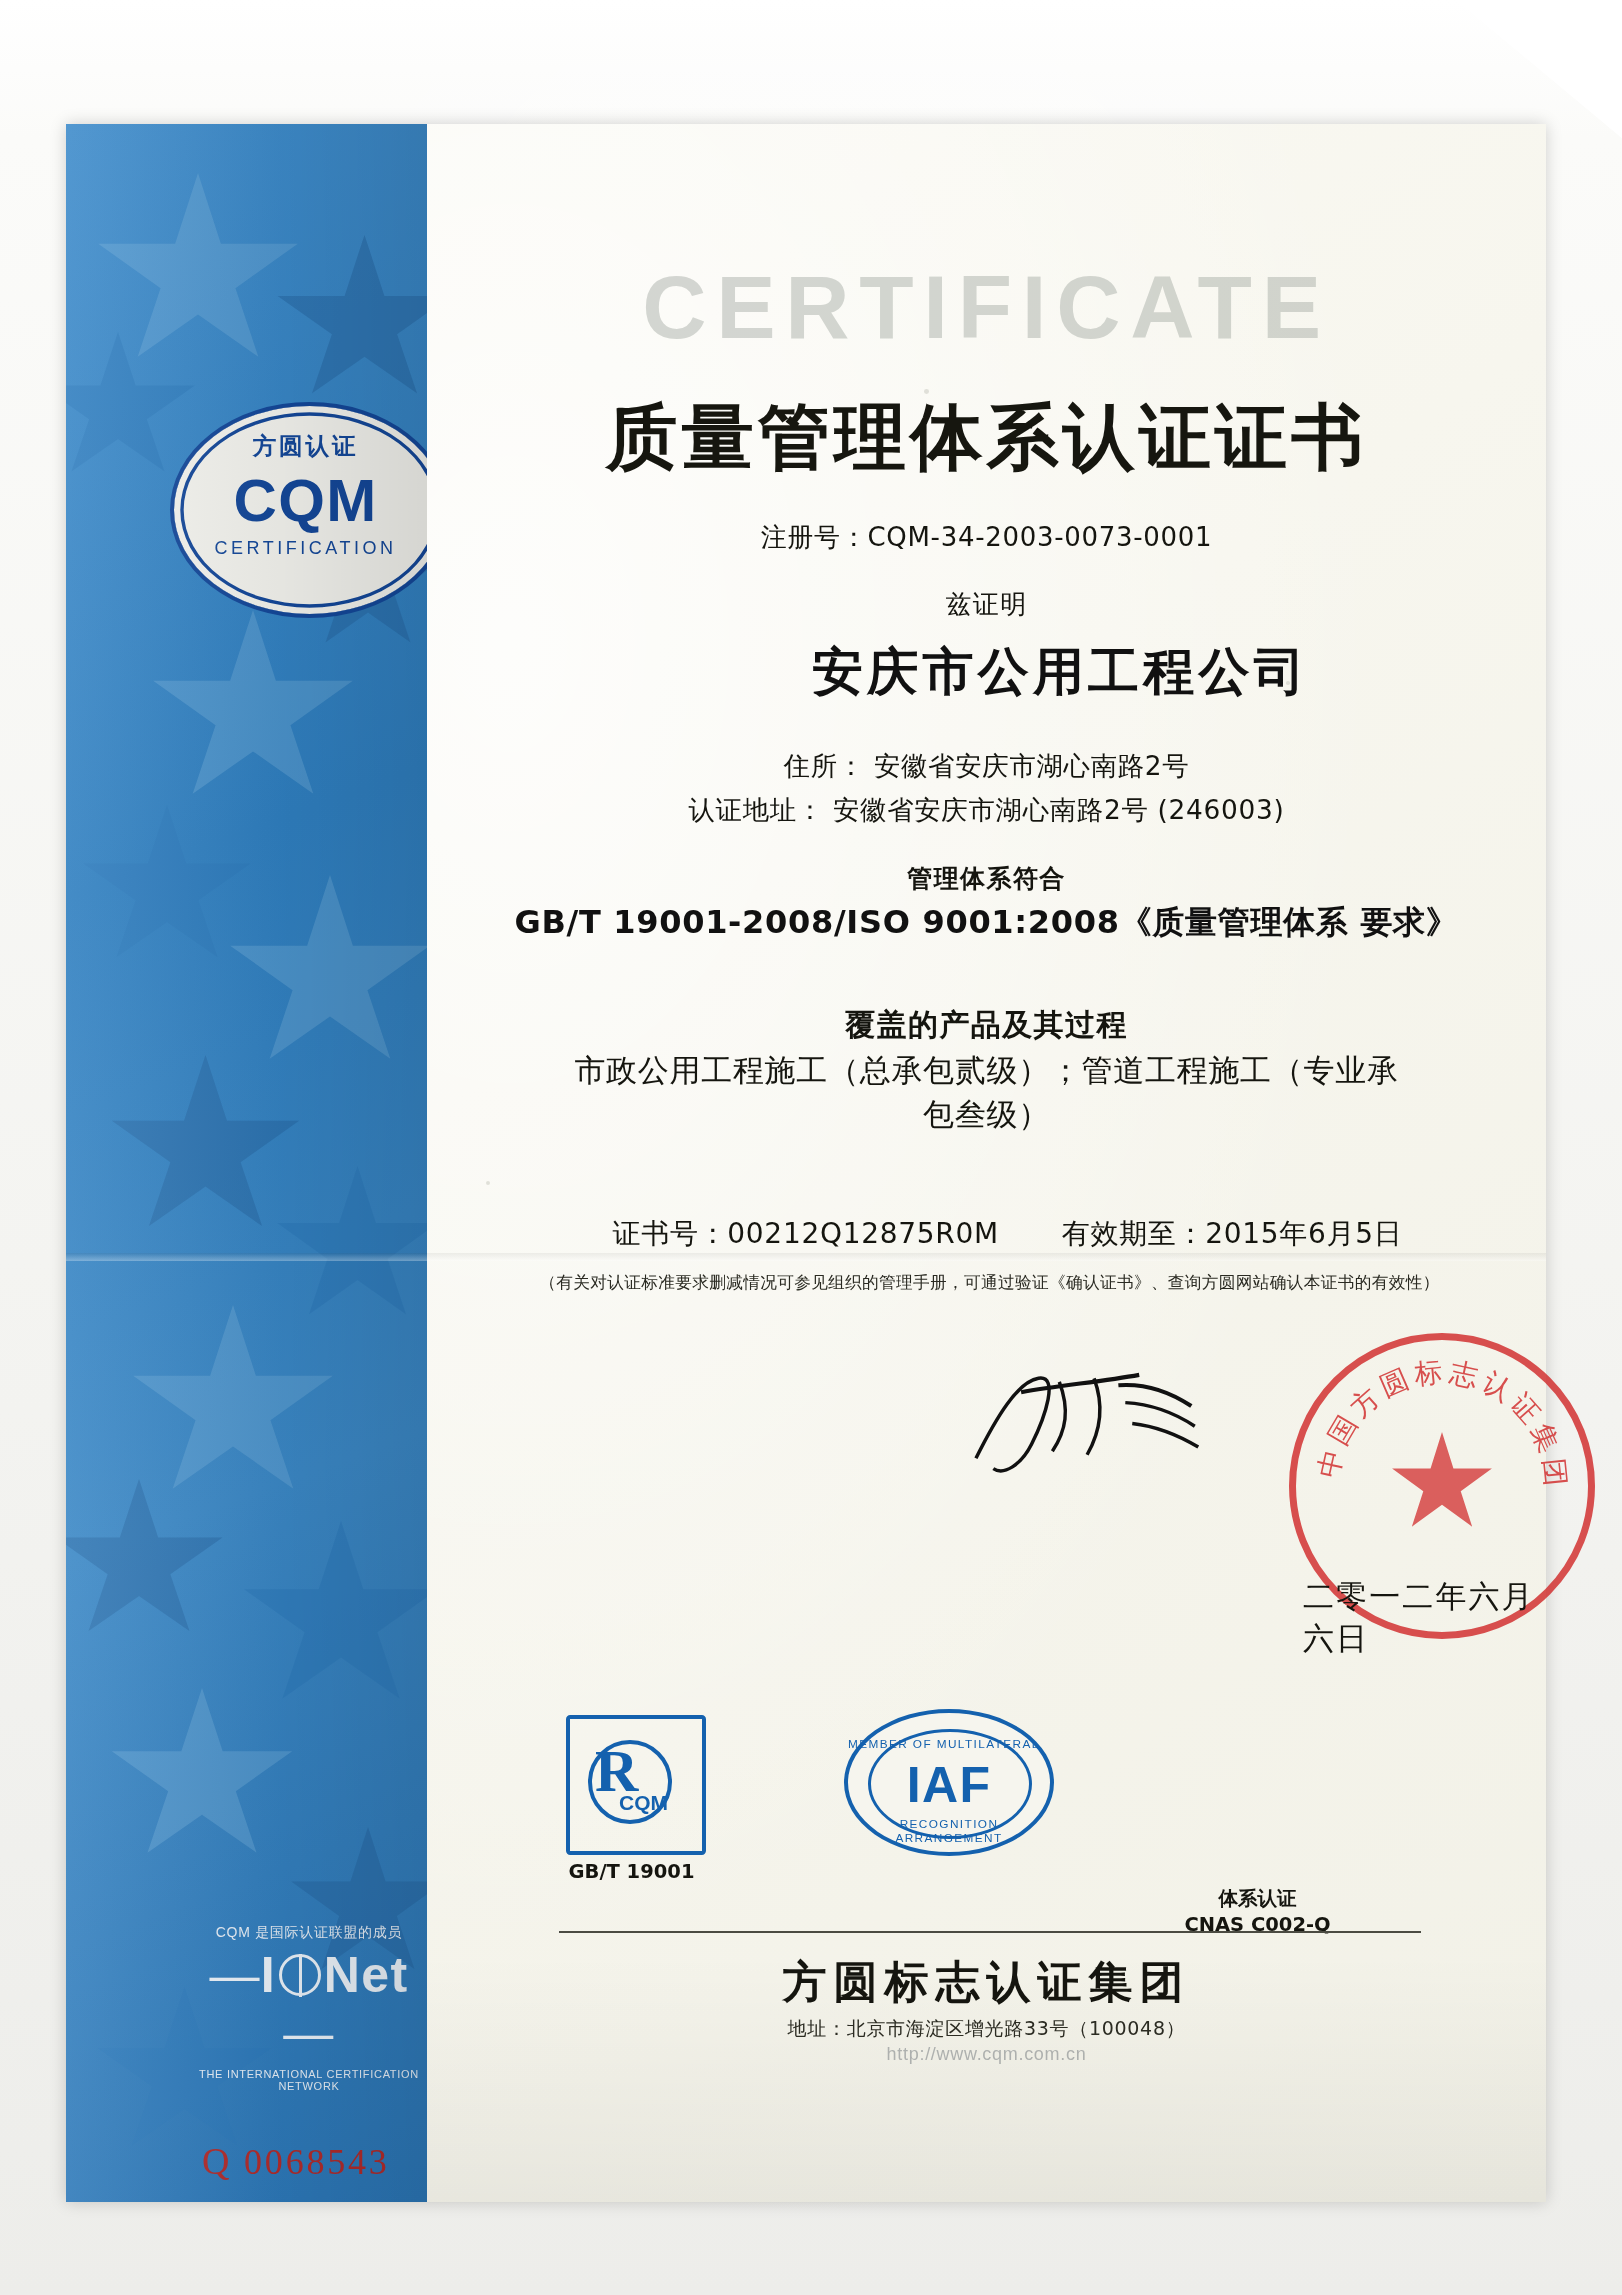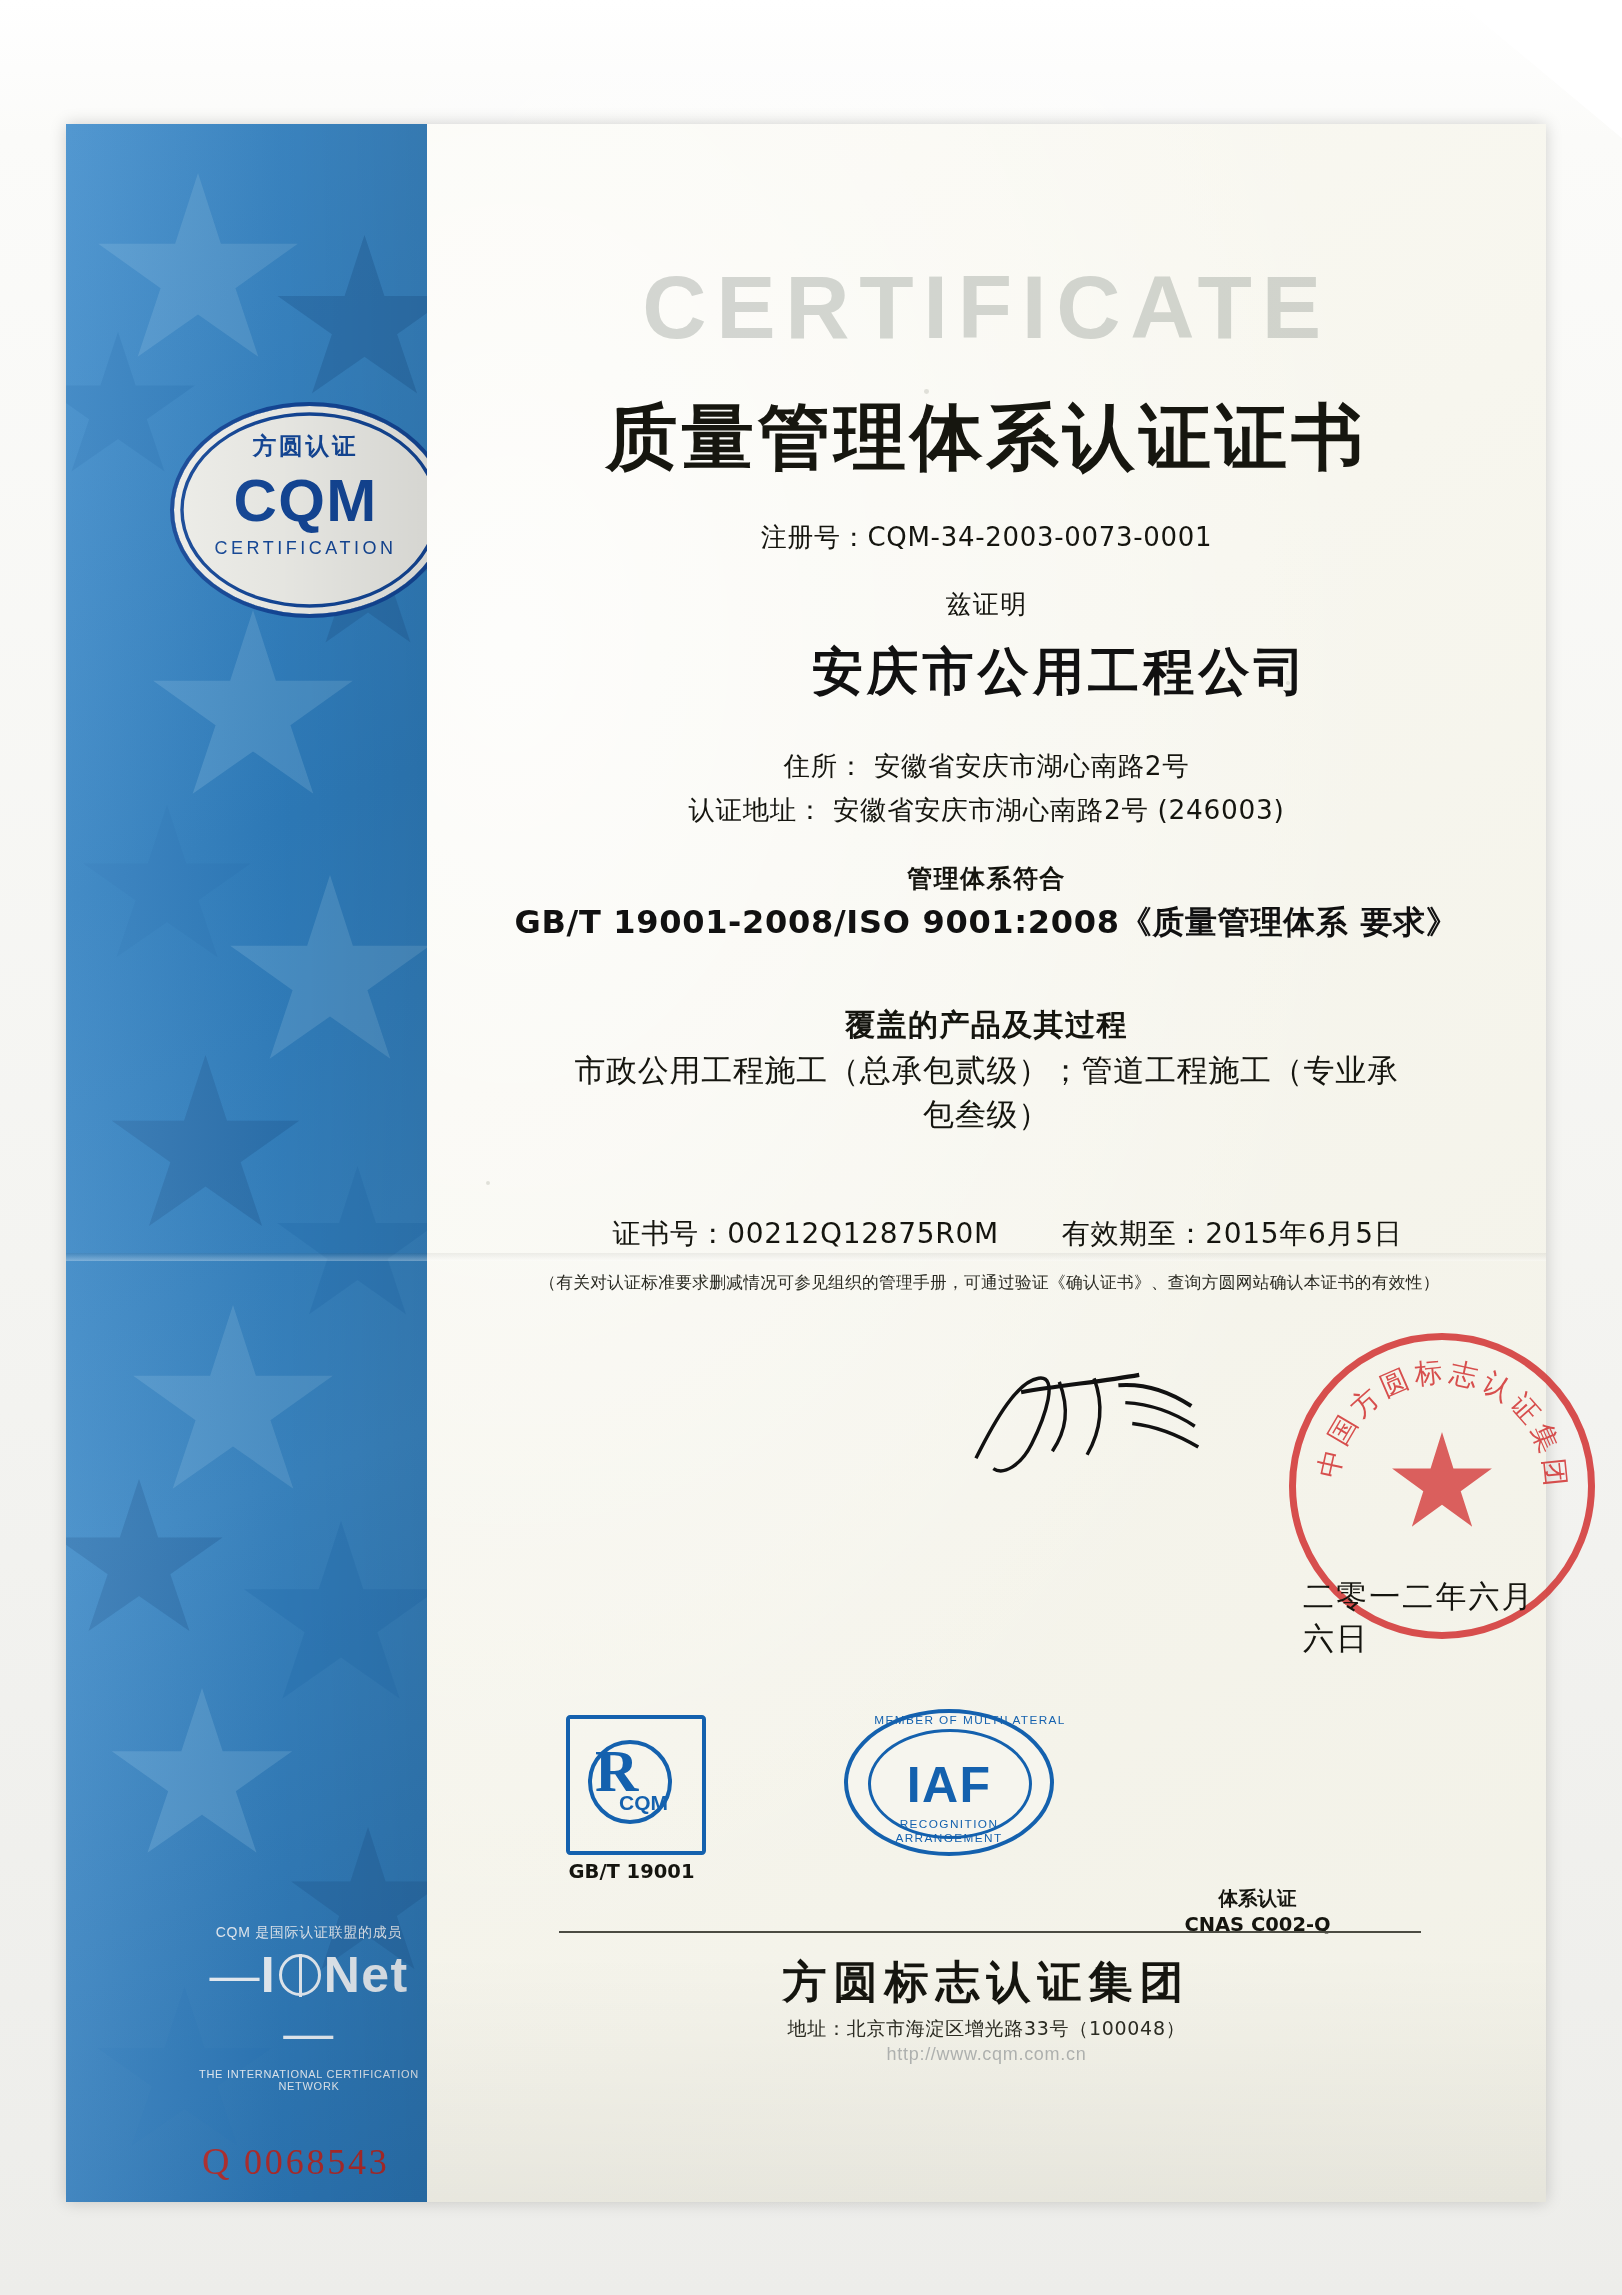--- a/index.html
+++ b/index.html
@@ -222,22 +222,22 @@
     border:4.2px solid #1461ae;background:#f6f5ee;
   }
   .iaf-in{
     position:absolute;left:19.5px;top:15.3px;width:158px;height:104px;border-radius:50%;border:3.5px solid #1461ae;
   }
   .iaf-word{
     position:absolute;left:0;top:43px;width:202px;text-align:center;
     font-family:"Liberation Sans", sans-serif;font-weight:bold;font-size:50px;color:#1461ae;letter-spacing:1.4px;
   }
   .iaf-top{
-    position:absolute;left:0;top:0;width:202px;text-align:center;
-    font-family:"Liberation Sans", sans-serif;font-size:11.8px;color:#1461ae;letter-spacing:1.4px;margin-left:21px;
+    position:absolute;left:0;top:24px;width:202px;
+    font-family:"Liberation Sans", sans-serif;font-size:11.8px;color:#1461ae;letter-spacing:1.4px;
   }
   .iaf-bot{
     position:absolute;left:0;top:104px;width:202px;text-align:center;
     font-family:"Liberation Sans", sans-serif;font-size:11.8px;color:#1461ae;letter-spacing:1.4px;
   }
 
   .cnas{
     position:absolute;left:716px;top:-2.8px;width:229px;height:132px;
   }
   .cnas-swoosh{

